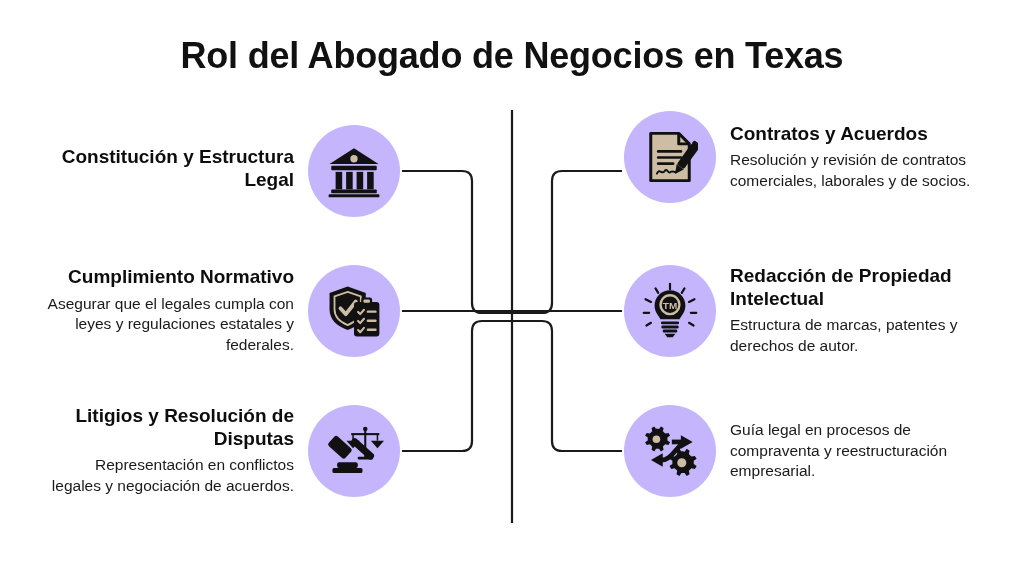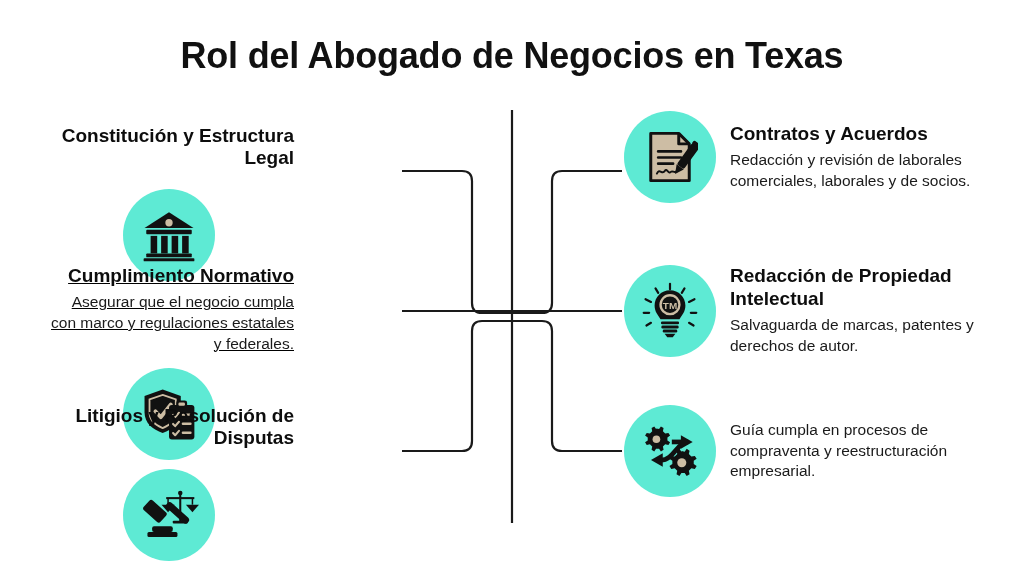--- a/index.html
+++ b/index.html
@@ -40,21 +40,21 @@
     left: 0;
     width: 1024px;
     height: 572px;
   }
   
   .item {
     position: absolute;
     display: flex;
     align-items: center;
   }
-  .item.left  { flex-direction: column; }
+  .item.left  { flex-direction: row; }
   .item.right { flex-direction: row; }
 
   .text-block { width: 250px; }
   .text-left  { text-align: right; }
   .text-right { text-align: left; }
 
   .item-title {
     font-size: 19px;
     font-weight: bold;
     color: #0d0d0d;
@@ -66,33 +66,33 @@
     font-weight: normal;
     color: #1a1a1a;
     line-height: 1.33;
     margin: 0;
   }
   
   .medallion {
     width: 92px;
     height: 92px;
     border-radius: 50%;
-    background: #5eead4;
+    background: #c4b5fd;
     display: flex;
     align-items: center;
     justify-content: center;
     flex: 0 0 92px;
   }
   .medallion svg { display: block; }
   .gap-left  { width: 14px; flex: 0 0 14px; }
   .gap-right { width: 14px; flex: 0 0 14px; }
 
   
   .pos-l1 { left: 44px;  top: 125px; }
-  .pos-l2 { left: 44px;  top: 265px; text-decoration: underline; }
+  .pos-l2 { left: 44px;  top: 265px; }
   .pos-l3 { left: 44px;  top: 405px; }
   
   .pos-r1 { left: 624px; top: 111px; }
   .pos-r2 { left: 624px; top: 265px; }
   .pos-r3 { left: 624px; top: 405px; }
 </style>
 </head>
 <body>
 
 <div id="infographic">
@@ -141,21 +141,21 @@
           <rect x="6" y="53" width="52" height="4.5" rx="1"></rect>
           <rect x="3" y="58.5" width="58" height="3.5" rx="1"></rect>
         </g>
       </svg>
     </div>
   </div>
 
   <div class="item left pos-l2">
     <div class="text-block text-left">
       <p class="item-title">Cumplimiento Normativo</p>
-      <p class="item-desc">Asegurar que el negocio cumpla con marco y regulaciones estatales y federales.</p>
+      <p class="item-desc">Asegurar que el legales cumpla con leyes y regulaciones estatales y federales.</p>
     </div>
     <div class="gap-left"></div>
     <div class="medallion">
       <svg width="58" height="58" viewBox="0 0 64 64">
         <g>
 
           <path d="M25 5 L45 12 L45 30 C45 42 36 49 25 53 C14 49 5 42 5 30 L5 12 Z" fill="#111111"></path>
 
           <path d="M25 11 L39.5 16 L39.5 30 C39.5 39 32.5 44.5 25 47.5 C17.5 44.5 10.5 39 10.5 30 L10.5 16 Z" fill="none" stroke="#cdbda4" stroke-width="2"></path>
 
@@ -177,20 +177,21 @@
             <rect x="46" y="51.4" width="11" height="2.6" rx="1.3"></rect>
           </g>
         </g>
       </svg>
     </div>
   </div>
 
   <div class="item left pos-l3">
     <div class="text-block text-left">
       <p class="item-title">Litigios y Resolución de Disputas</p>
+      <p class="item-desc">Representación en conflictos legales y negociación de acuerdos.</p>
     </div>
     <div class="gap-left"></div>
     <div class="medallion">
       <svg width="60" height="60" viewBox="0 0 64 64">
         <g fill="#111111" stroke="#111111">
 
           <line x1="44" y1="8" x2="44" y2="40" stroke-width="2.2"></line>
 
           <line x1="29" y1="14" x2="59" y2="14" stroke-width="2.2"></line>
           <circle cx="44" cy="8.5" r="2.4" stroke="none"></circle>
@@ -234,21 +235,21 @@
         <g transform="rotate(36 46 40)">
           <rect x="41" y="14" width="10" height="30" rx="2.6" fill="#111111"></rect>
           <rect x="41" y="10" width="10" height="5" rx="1.6" fill="#111111"></rect>
           <path d="M41 44 L51 44 L46 54 Z" fill="#111111"></path>
         </g>
       </svg>
     </div>
     <div class="gap-right"></div>
     <div class="text-block text-right">
       <p class="item-title">Contratos y Acuerdos</p>
-      <p class="item-desc">Redacción y revisión de laborales comerciales, laborales y de socios.</p>
+      <p class="item-desc">Resolución y revisión de contratos comerciales, laborales y de socios.</p>
     </div>
   </div>
 
   <div class="item right pos-r2">
     <div class="medallion">
       <svg width="58" height="58" viewBox="0 0 64 64">
 
         <g stroke="#111111" stroke-width="2.4" stroke-linecap="round">
           <line x1="32" y1="2" x2="32" y2="8"></line>
           <line x1="16" y1="7" x2="19" y2="12"></line>
@@ -270,21 +271,21 @@
           <rect x="22" y="43.5" width="20" height="3.2" rx="1.4"></rect>
           <rect x="22.5" y="48" width="19" height="3.2" rx="1.4"></rect>
           <rect x="24" y="52.5" width="16" height="3.2" rx="1.4"></rect>
           <path d="M26 57 L38 57 L35 61 L29 61 Z"></path>
         </g>
       </svg>
     </div>
     <div class="gap-right"></div>
     <div class="text-block text-right">
       <p class="item-title">Redacción de Propiedad Intelectual</p>
-      <p class="item-desc">Salvaguarda de marcas, patentes y derechos de autor.</p>
+      <p class="item-desc">Estructura de marcas, patentes y derechos de autor.</p>
     </div>
   </div>
 
   <div class="item right pos-r3">
     <div class="medallion">
       <svg width="58" height="58" viewBox="0 0 64 64">
         <defs>
           <g id="gearshape">
             <path d="M0,-13 L3.2,-12.2 L5.4,-15.4 L8.6,-13.4 L7.8,-9.6 L10.6,-6.8 L14.4,-7.6
                      L16.4,-4.4 L13.2,-2.2 L13.2,1.4 L16.4,3.6 L14.4,6.8 L10.6,6 L7.8,8.8
@@ -307,17 +308,17 @@
         <path d="M52 22 C40 22 36 42 22 42" fill="none" stroke="#111111" stroke-width="5.2" stroke-linecap="butt"></path>
         <path d="M24 34.5 L24 49.5 L11 42 Z" fill="#111111"></path>
 
         <path d="M12 42 C24 42 28 22 42 22" fill="none" stroke="#111111" stroke-width="5.2" stroke-linecap="butt" opacity="0"></path>
         <path d="M34 22 C42 22 44 22 46 22" fill="none" stroke="#111111" stroke-width="5.2"></path>
         <path d="M44 14.5 L44 29.5 L57 22 Z" fill="#111111"></path>
       </svg>
     </div>
     <div class="gap-right"></div>
     <div class="text-block text-right">
-      <p class="item-desc">Guía cumpla en procesos de compraventa y reestructuración empresarial.</p>
+      <p class="item-desc">Guía legal en procesos de compraventa y reestructuración empresarial.</p>
     </div>
   </div>
 
 </div>
 
 </body></html>

